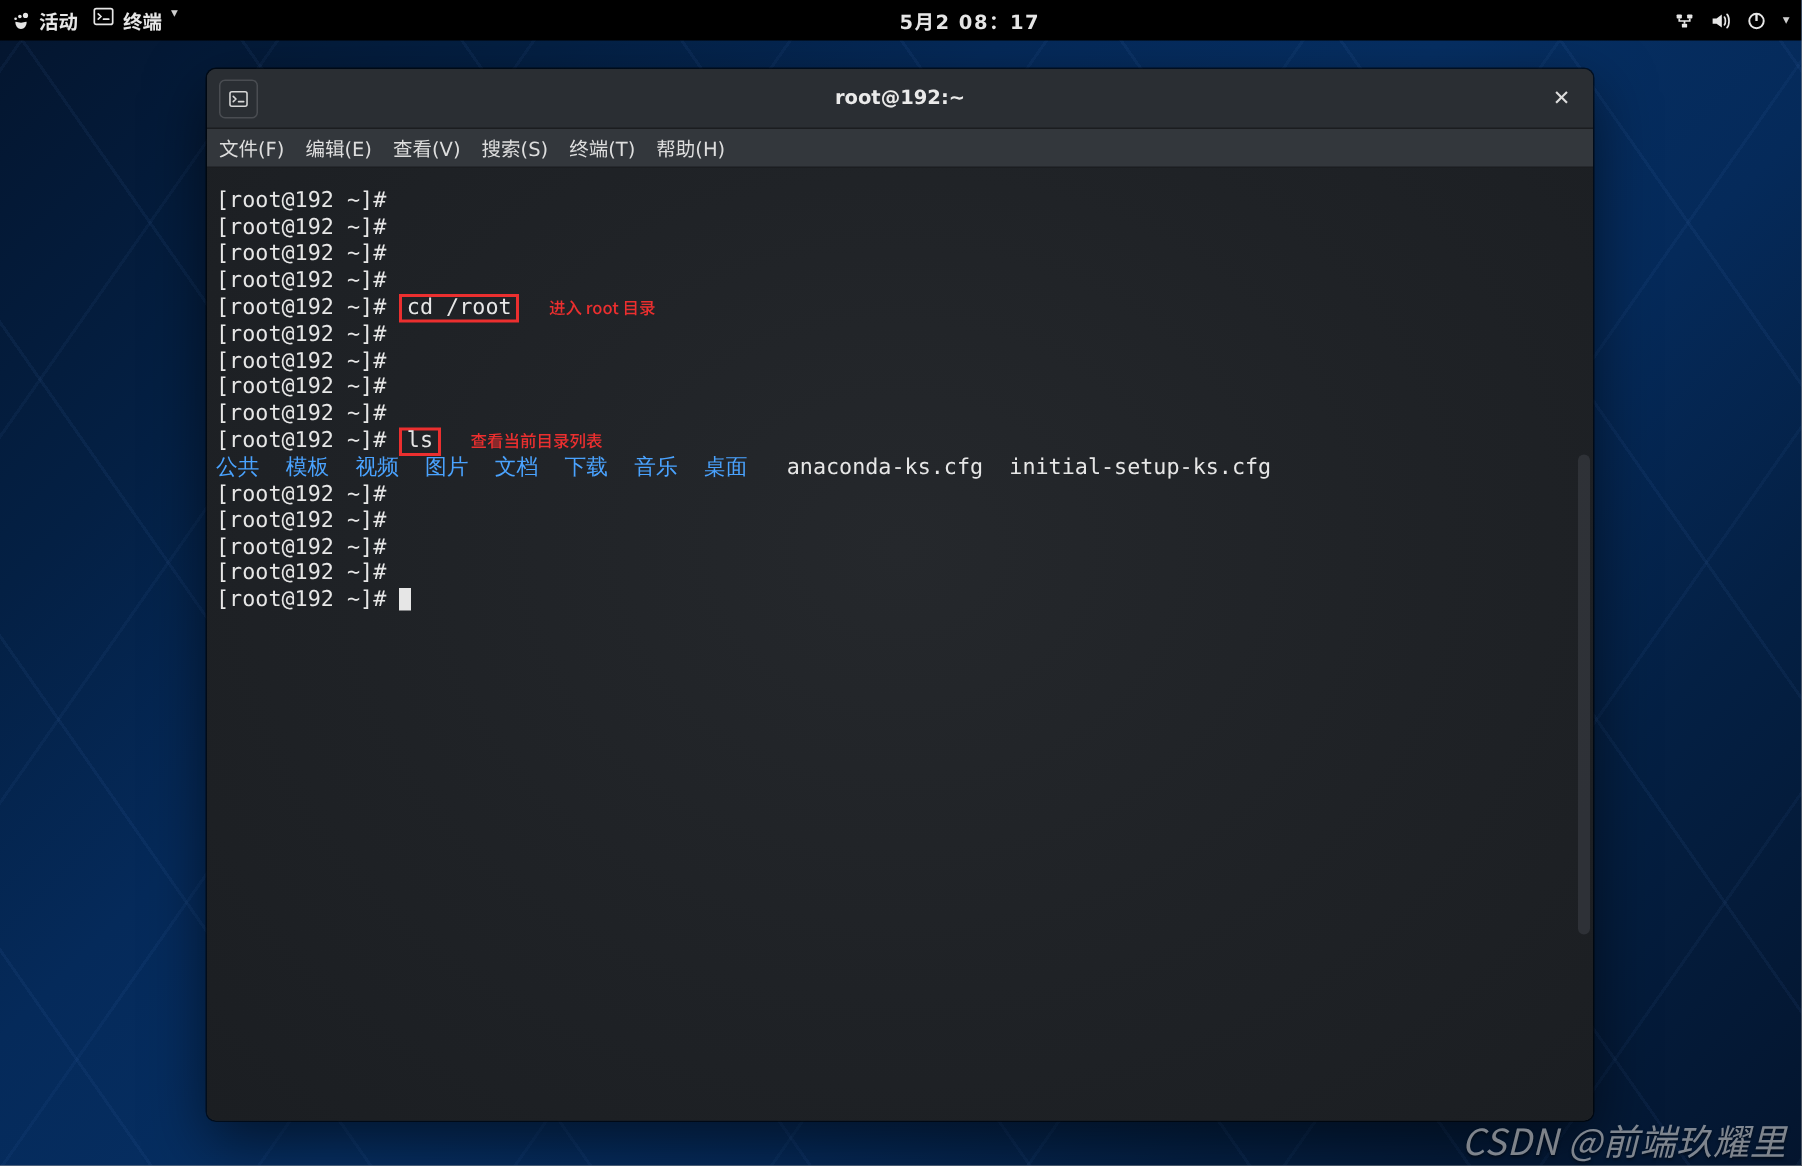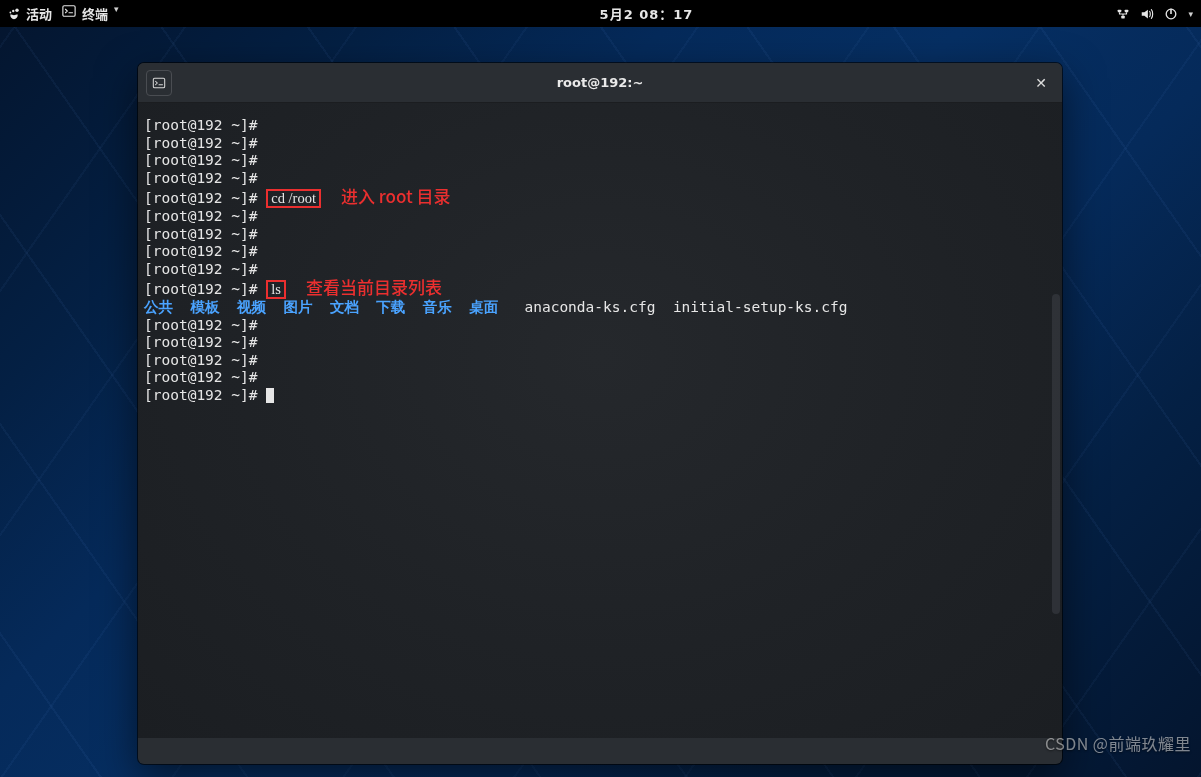--- a/index.html
+++ b/index.html
@@ -38,21 +38,20 @@
     width:12px; height:12px; display:inline-block;
   }
   .tri-down { font-size:9px; opacity:.9; }
 
   
   .window {
     position:absolute; left:138px; top:46px; width:924px; height:701px;
     background:#2a2e33; border-radius:6px; overflow:hidden;
     box-shadow: 0 14px 40px rgba(0,0,0,.55), 0 0 0 1px rgba(0,0,0,.6);
     z-index: 10;
-    margin-top: 17px;
   }
   .titlebar {
     height:40px; background:#2a2e33; border-bottom:1px solid #1b1d20;
     display:flex; align-items:center; position:relative;
     font-size:13px; font-weight:700; color:#eaeaea;
   }
   .tb-btn {
     width:26px; height:26px; border:1px solid #4a4d52; border-radius:4px;
     display:flex; align-items:center; justify-content:center;
     color:#d6d6d6; cursor:pointer;
@@ -74,39 +73,39 @@
 
   .terminal-area { position:relative; height:calc(100% - 66px); }
   .terminal {
     position:absolute; inset:0; padding:14px 6px 6px 6px;
     font-family:"DejaVu Sans Mono","Noto Sans Mono",monospace;
     font-size:14.5px; line-height:17.5px; color:#e6e6e6;
     background: radial-gradient(ellipse at 50% 40%, #25282c 0%, #1f2226 55%, #1b1e22 100%);
     white-space:pre; overflow:hidden;
   }
   .term-row { display:block; position:relative; }
-  .blue { color:#4aa3ff; font-weight:700; }
-  .boxred { border:2px solid #eb2f2f; padding:0 3px; display:inline-block; line-height:15px;font-family:Liberation Serif, serif; }
-  .anno { color:#eb2f2f; font-family:"Noto Sans CJK SC","DejaVu Sans",sans-serif; font-size:17px; font-weight:500; margin-left:20px; }
+  .blue { color:#4aa3ff; font-weight:400; }
+  .boxred { border:2px solid #eb2f2f; padding:0 3px; display:inline-block; line-height:15px; }
+  .anno { color:#eb2f2f; font-family:"Noto Sans CJK SC","DejaVu Sans",sans-serif; font-size:11px; font-weight:500; margin-left:20px; }
   .cursor {
     display:inline-block; width:8px; height:15px; background:#e6e6e6;
     vertical-align:middle;
   }
 
   
   .fake-scroll {
     position:absolute; right:2px; top:30%; width:8px; height:320px;
     background:#3a3e44; border-radius:4px; opacity:.6;
   }
 
   
   .watermark {
-    position:absolute; right:10px; bottom:22px; z-index:30;
-    color:rgba(230,230,230,.55); font-size:16px; letter-spacing:.5px;
-    font-family:"Noto Sans CJK SC","DejaVu Sans",sans-serif; text-shadow:0 1px 2px rgba(0,0,0,.5);
+    position:absolute; right:10px; bottom:0; z-index:30;
+    color:rgba(230,230,230,.55); font-size:24px; letter-spacing:.5px;
+    font-family:"Noto Sans CJK SC","DejaVu Sans",sans-serif; text-shadow:0 1px 2px rgba(0,0,0,.5);font-style:italic;
   }
 </style>
 </head>
 <body>
 
 <div class="bg-lines"></div>
 
 <div class="topbar">
   <div class="tb-left">
     <span class="act tb-item">
@@ -164,19 +163,27 @@
   <div class="titlebar">
     <div class="tb-btn term-glyph">
       <svg width="14" height="14" viewBox="0 0 16 16">
           <rect x="1.5" y="2.5" width="13" height="11" rx="1.5" fill="none" stroke="#d6d6d6" stroke-width="1.2"></rect>
           <path d="M4 6l2 2-2 2M8 10h4" stroke="#d6d6d6" stroke-width="1.2" fill="none" stroke-linecap="round"></path>
         </svg>
     </div>
     <div class="tb-title">root@192:~</div>
     <div class="tb-close">✕</div>
   </div>
+  <div class="menubar">
+    <span>文件(F)</span>
+    <span>编辑(E)</span>
+    <span>查看(V)</span>
+    <span>搜索(S)</span>
+    <span>终端(T)</span>
+    <span>帮助(H)</span>
+  </div>
   <div class="terminal-area">
     <div class="terminal" id="term"><div class="term-row">[root@192 ~]# </div><div class="term-row">[root@192 ~]# </div><div class="term-row">[root@192 ~]# </div><div class="term-row">[root@192 ~]# </div><div class="term-row">[root@192 ~]# <span class="boxred">cd /root</span><span class="anno">进入 root 目录</span></div><div class="term-row">[root@192 ~]# </div><div class="term-row">[root@192 ~]# </div><div class="term-row">[root@192 ~]# </div><div class="term-row">[root@192 ~]# </div><div class="term-row">[root@192 ~]# <span class="boxred">ls</span><span class="anno">查看当前目录列表</span></div><div class="term-row"><span class="blue">公共</span>  <span class="blue">模板</span>  <span class="blue">视频</span>  <span class="blue">图片</span>  <span class="blue">文档</span>  <span class="blue">下载</span>  <span class="blue">音乐</span>  <span class="blue">桌面</span>   anaconda-ks.cfg  initial-setup-ks.cfg</div><div class="term-row">[root@192 ~]# </div><div class="term-row">[root@192 ~]# </div><div class="term-row">[root@192 ~]# </div><div class="term-row">[root@192 ~]# </div><div class="term-row">[root@192 ~]# <span class="cursor"></span></div></div>
     <div class="fake-scroll"></div>
   </div>
 </div>
 
 <div class="watermark">CSDN @前端玖耀里</div>
 
 </body></html>

